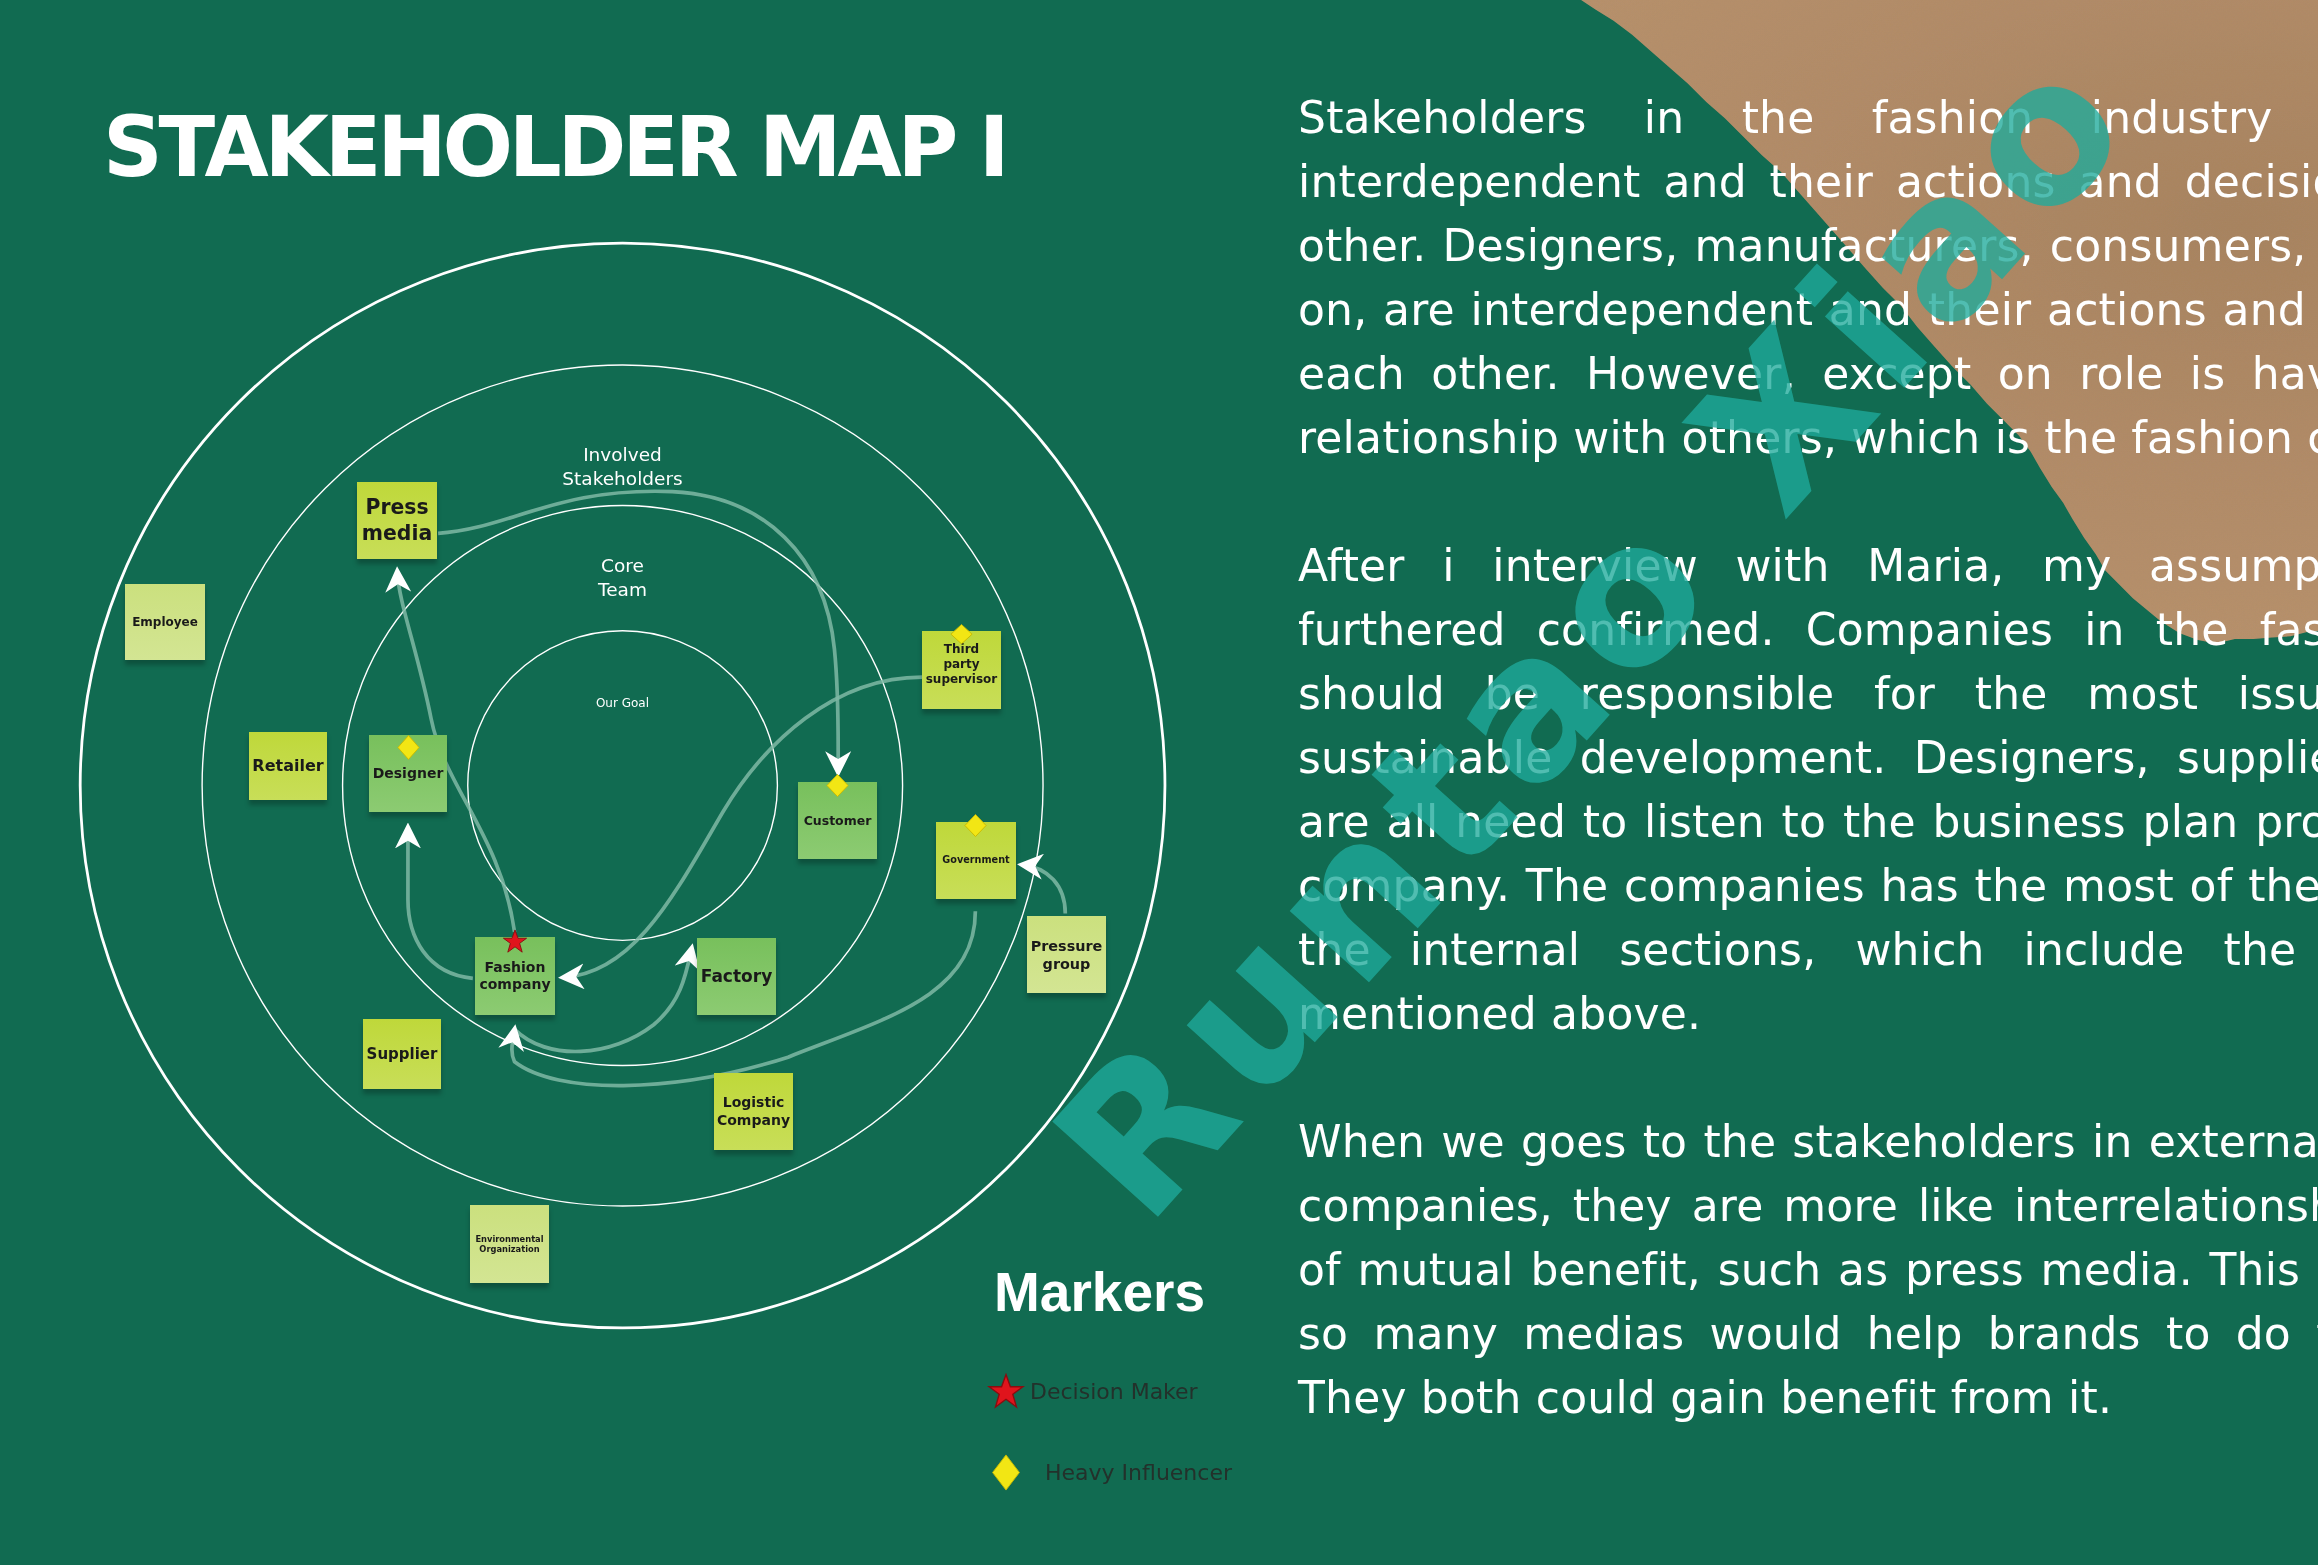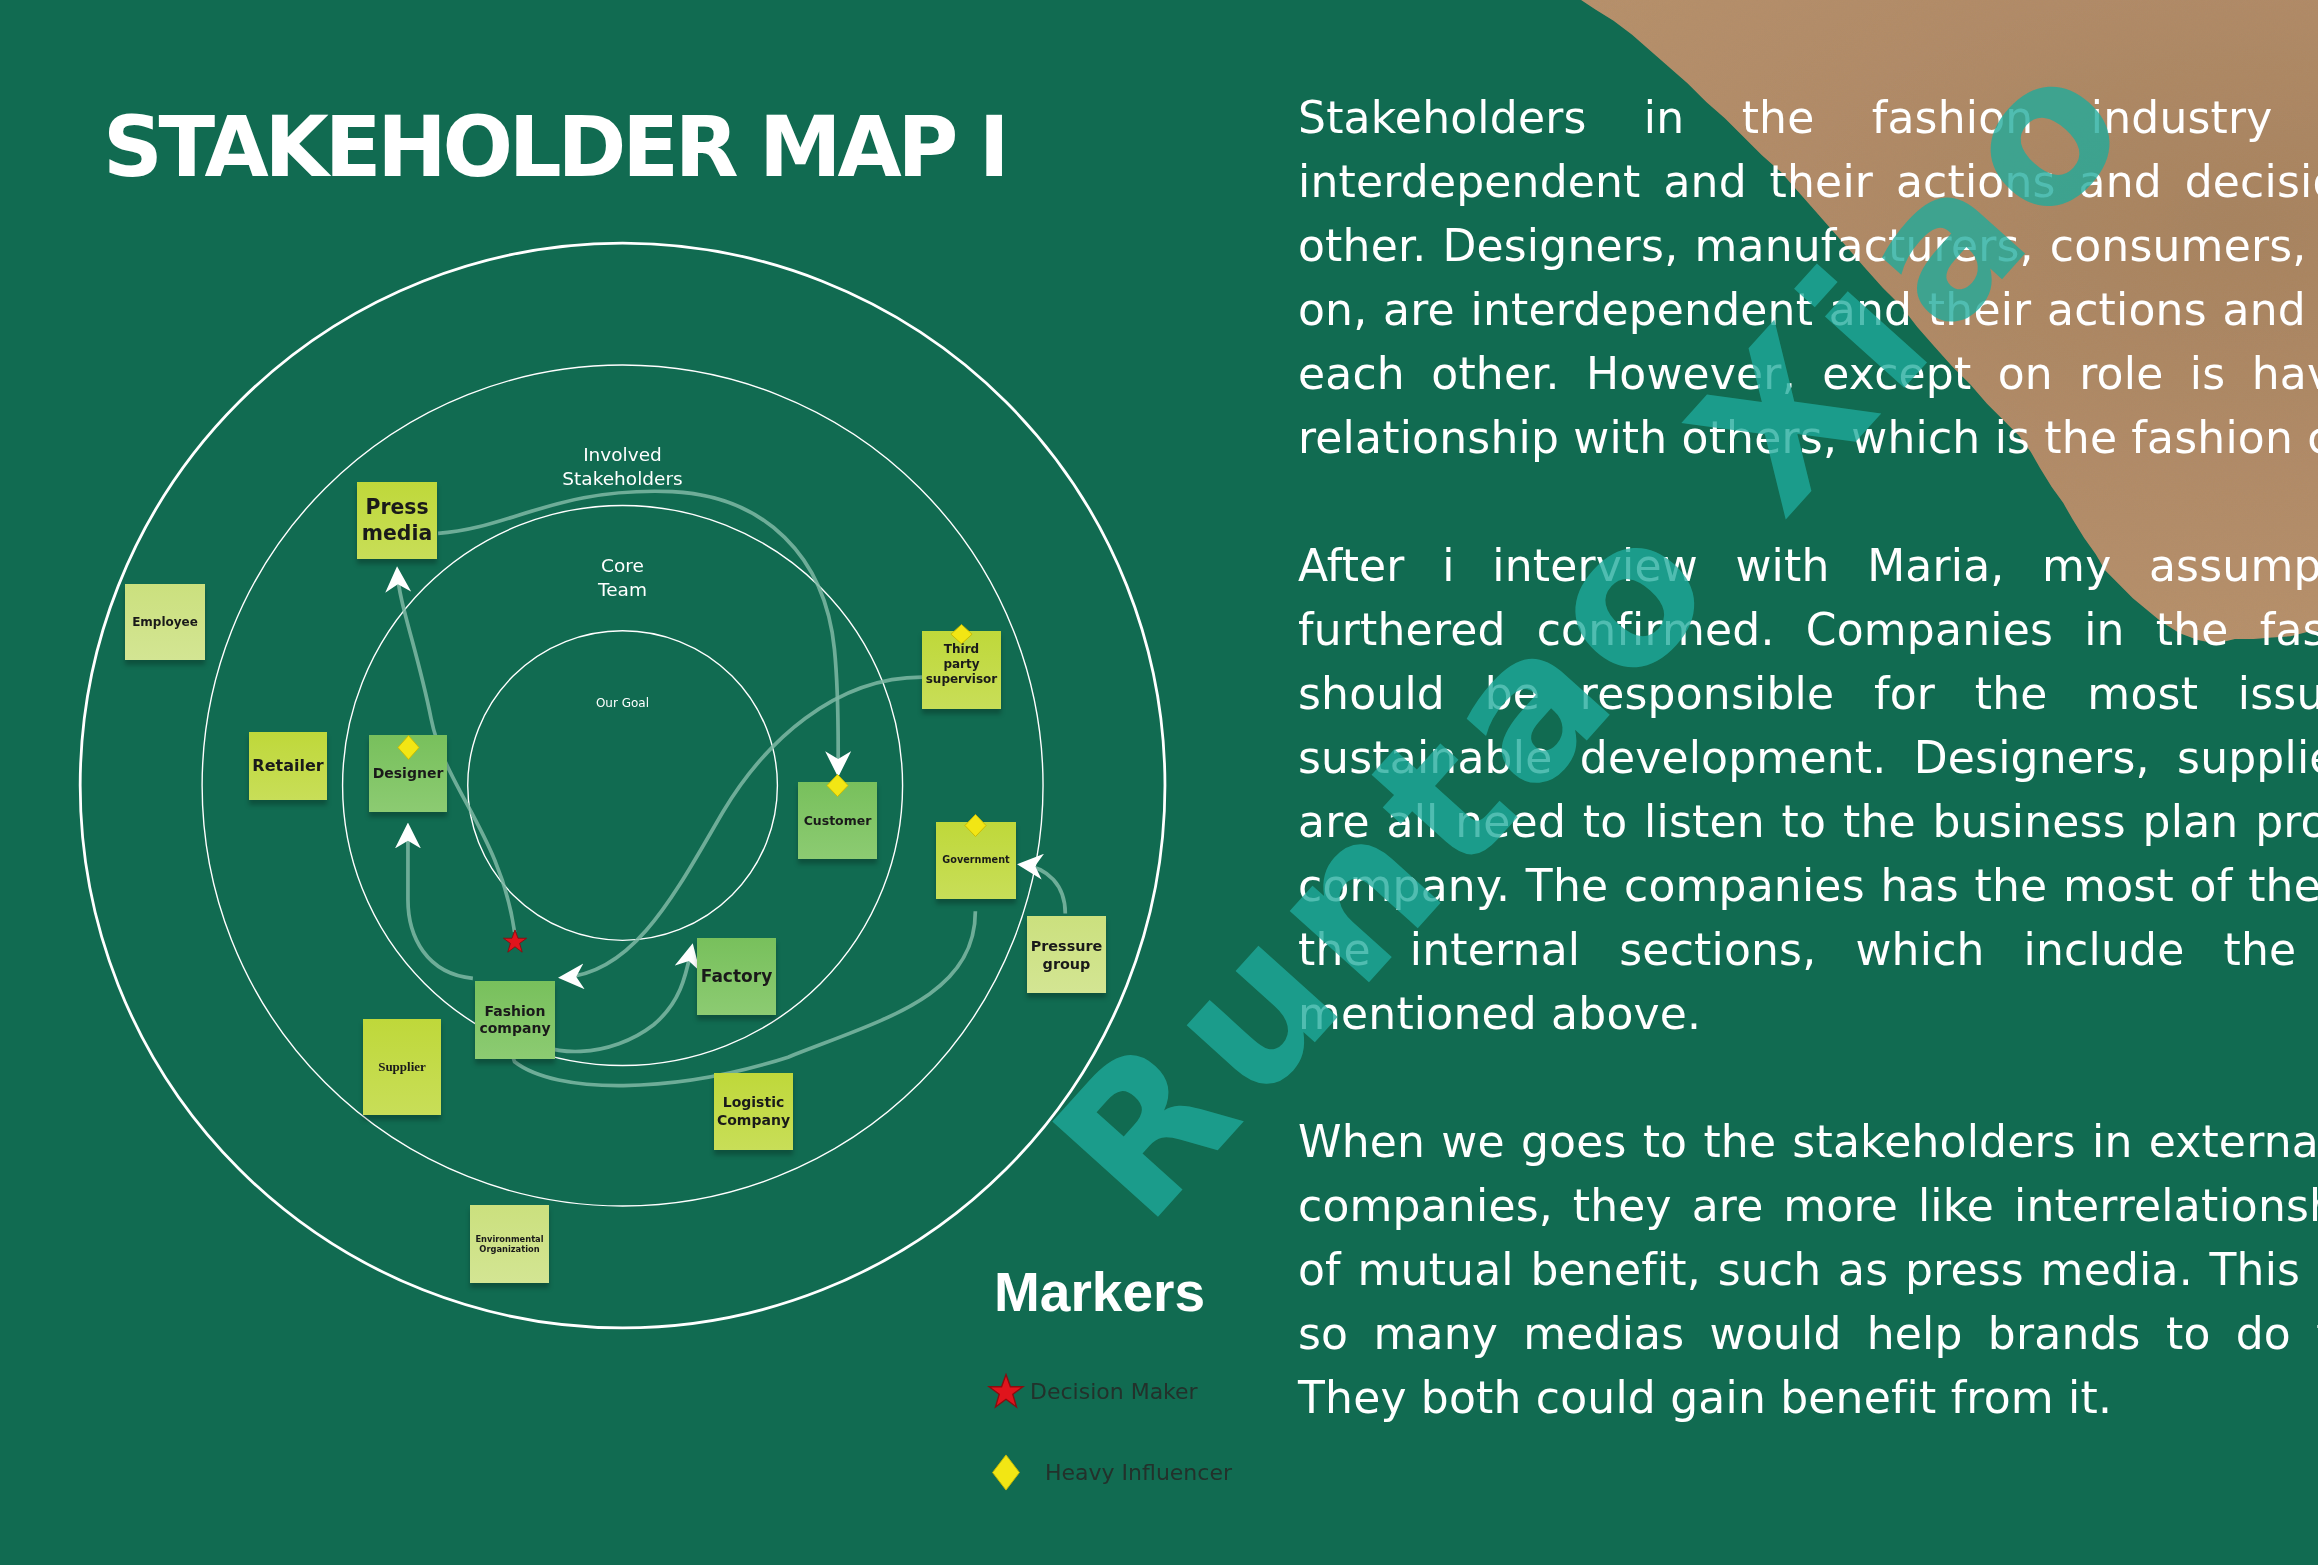--- a/index.html
+++ b/index.html
@@ -128,27 +128,27 @@
     </div>
   <div class="note core" style="left:798px;top:782px;width:79px;height:77px;font-size:12.5px;">
       <span>Customer</span>
     </div>
   <div class="note mid" style="left:936px;top:822px;width:80px;height:77px;font-size:9.7px;">
       <span>Government</span>
     </div>
   <div class="note outer" style="left:1027px;top:916px;width:79px;height:77px;font-size:14.4px;">
       <span>Pressure group</span>
     </div>
-  <div class="note core" style="left:475px;top:937px;width:80px;height:78px;font-size:14px;margin-top:44px;">
+  <div class="note core" style="left:475px;top:937px;width:80px;height:78px;font-size:14px;">
       <span>Fashion company</span>
     </div>
   <div class="note core" style="left:697px;top:938px;width:79px;height:77px;font-size:17px;">
       <span>Factory</span>
     </div>
-  <div class="note mid" style="left:363px;top:1019px;width:78px;height:96px;font-size:13px;font-family:Liberation Serif, serif;">
+  <div class="note mid" style="left:363px;top:1019px;width:78px;height:70px;font-size:15px;">
       <span>Supplier</span>
     </div>
   <div class="note mid" style="left:714px;top:1073px;width:79px;height:77px;font-size:14px;">
       <span>Logistic Company</span>
     </div>
   <div class="note outer" style="left:470px;top:1205px;width:79px;height:78px;font-size:8.3px;">
       <span>Environmental Organization</span>
     </div>
 
   <svg class="marker" style="left:397px;top:735px;" width="23" height="25" viewBox="0 0 50 54">

